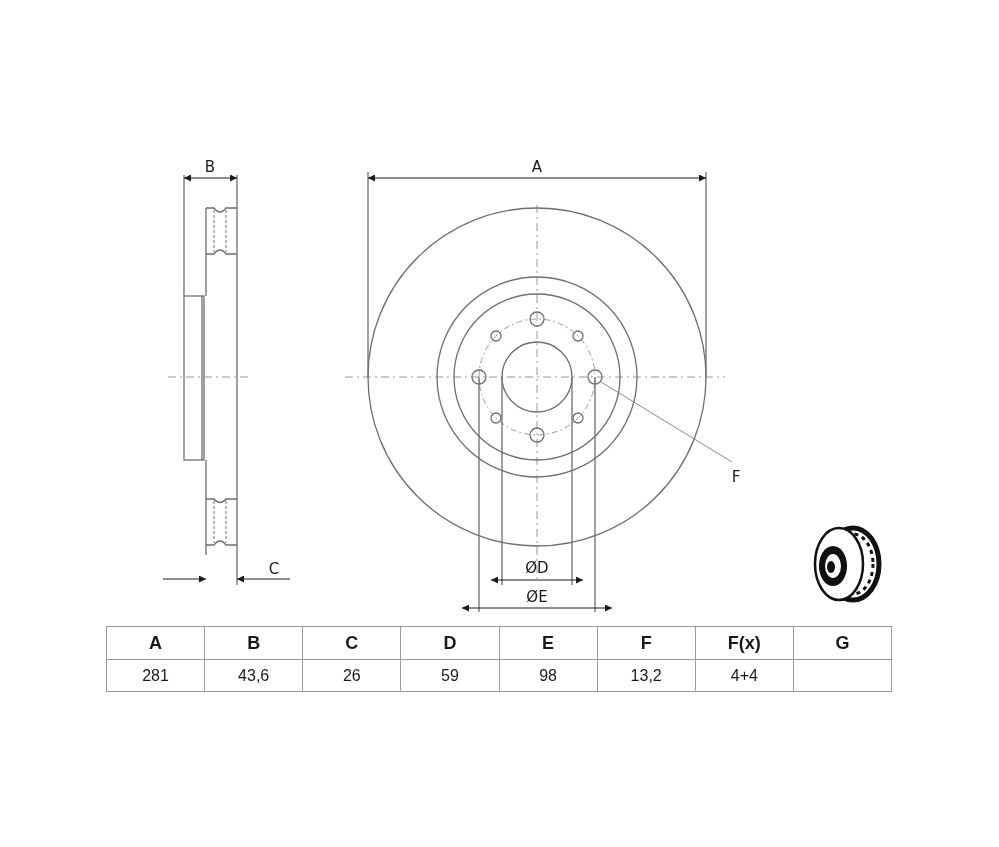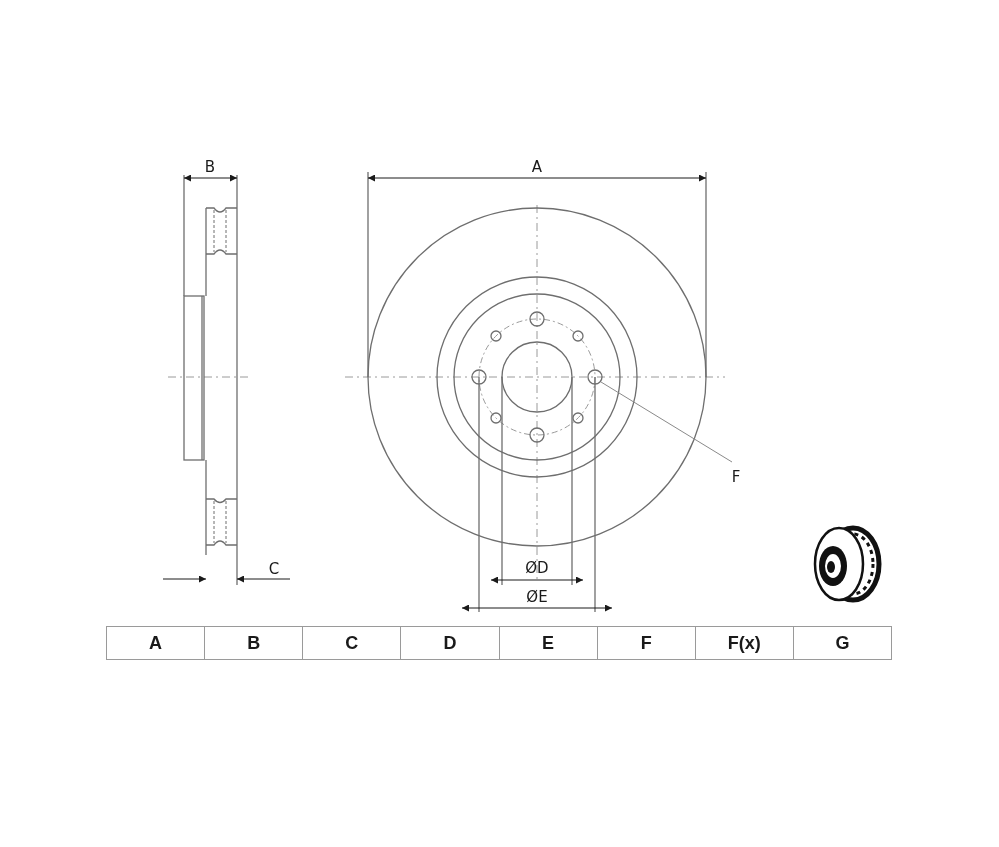--- a/index.html
+++ b/index.html
@@ -110,14 +110,24 @@
       <tr class="hdr">
     <td>A</td>
     <td>B</td>
     <td>C</td>
     <td>D</td>
     <td>E</td>
     <td>F</td>
     <td>F(x)</td>
     <td>G</td>
   </tr>
+  <tr class="val">
+    <td>281</td>
+    <td>43,6</td>
+    <td>26</td>
+    <td>59</td>
+    <td>98</td>
+    <td>13,2</td>
+    <td>4+4</td>
+    <td></td>
+  </tr>
 </tbody>
   </table>
 
 </body></html>

